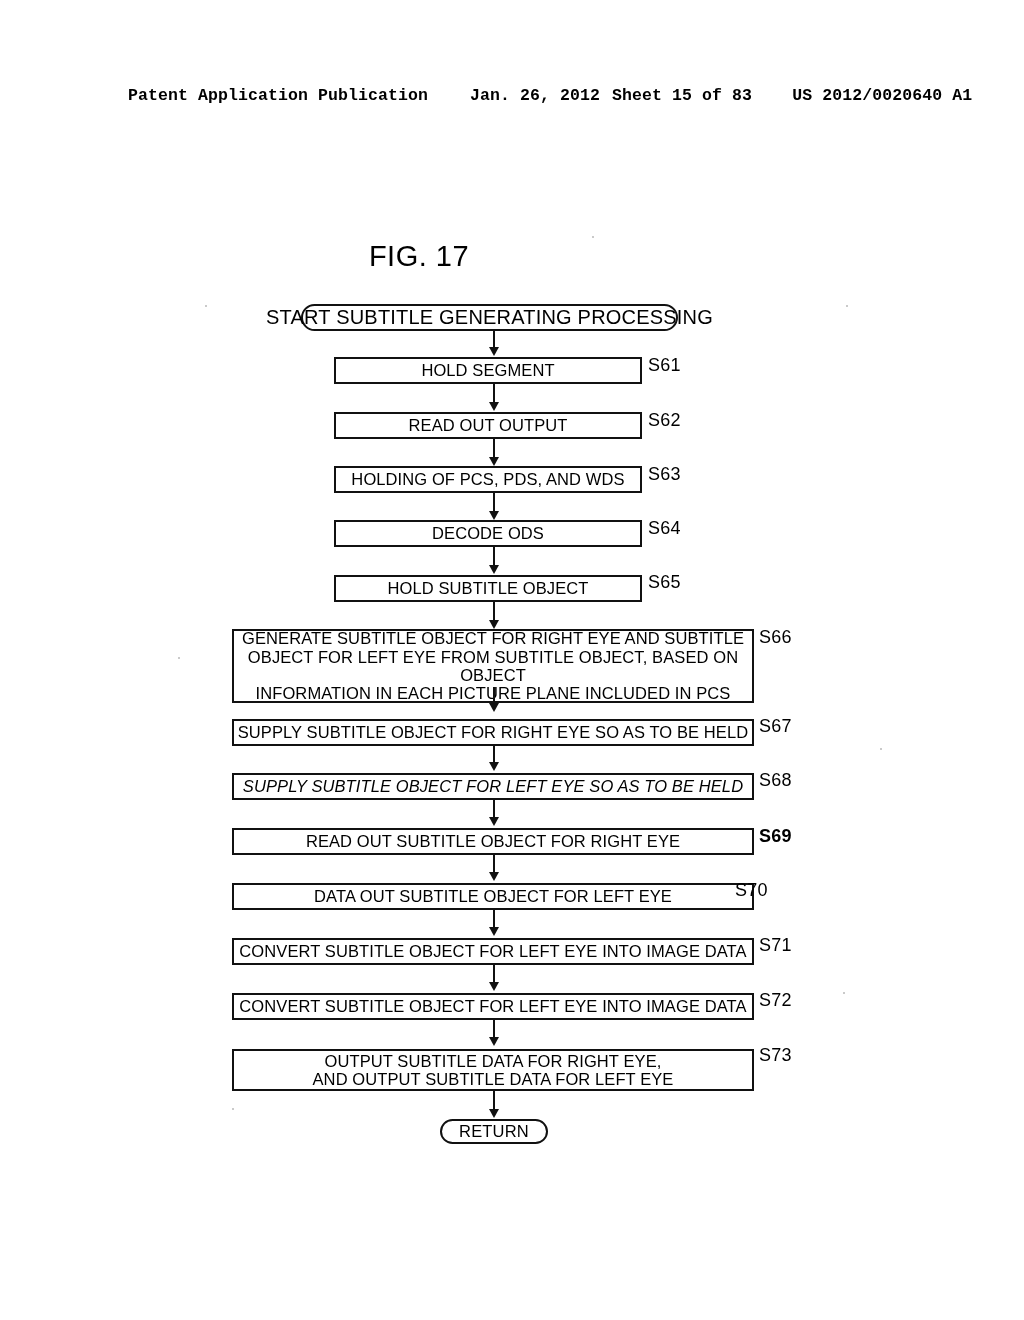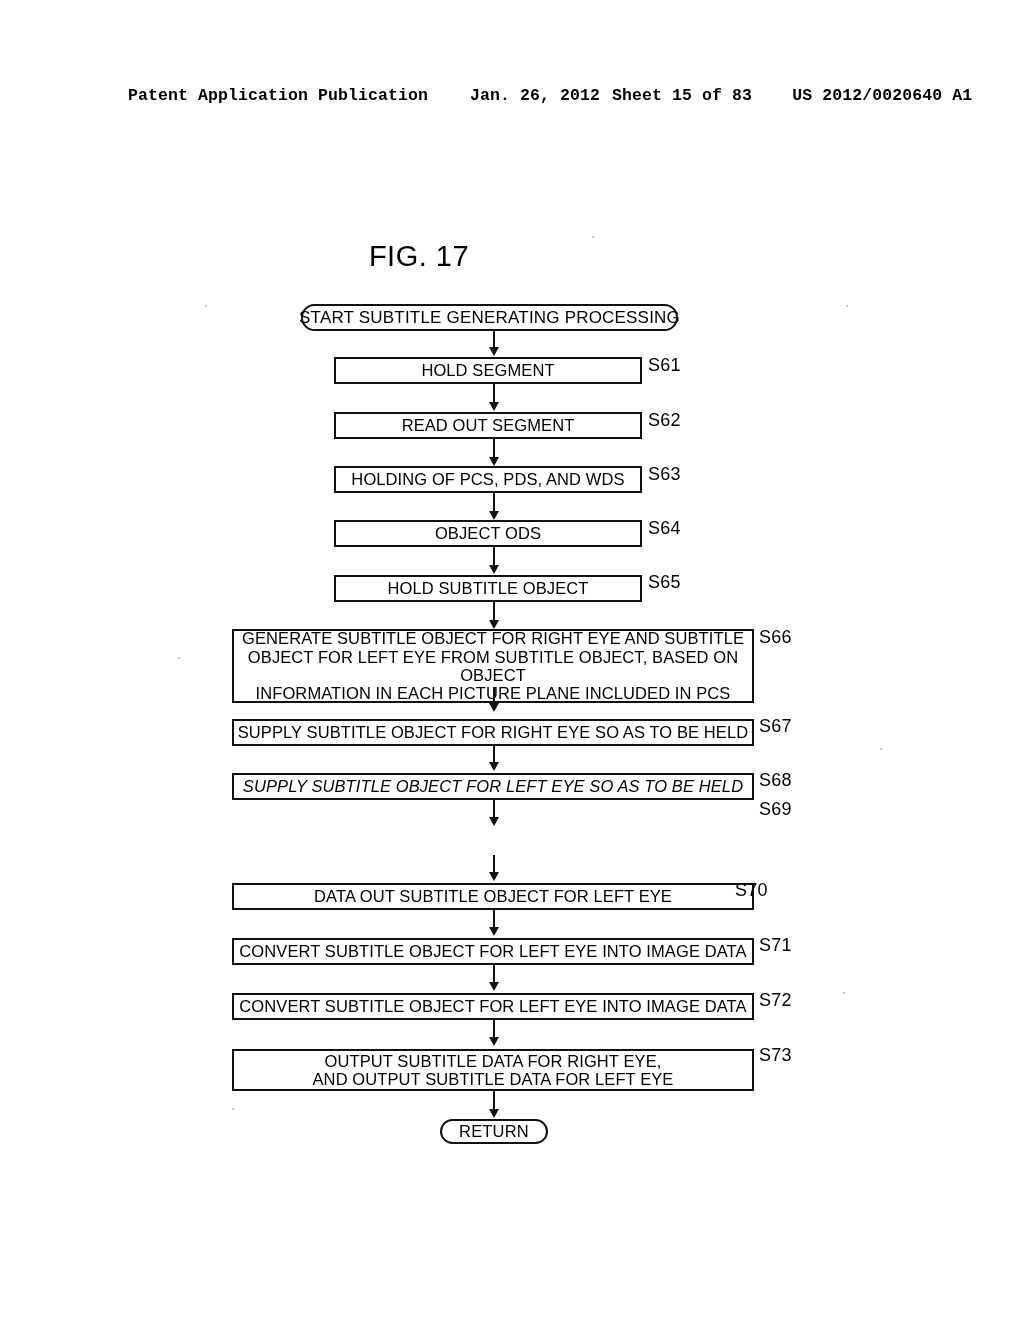--- a/index.html
+++ b/index.html
@@ -62,21 +62,21 @@
 
   
   .terminal {
     position: absolute;
     box-sizing: border-box;
     border: 2px solid #111;
     border-radius: 999px;
     display: flex;
     align-items: center;
     justify-content: center;
-    font-size: 17px;
+    font-size: 20px;
     letter-spacing: 0.2px;
     background: #fff;
     white-space: nowrap;
   }
   .terminal-start {
     left: 301px;
     top: 304px;
     width: 377px;
     height: 27px;
   }
@@ -172,35 +172,35 @@
   <div class="arrowhead" style="left:489px; top:347px;"></div>
 
   <div class="pbox narrow" style="top:357px;">
     <span>HOLD SEGMENT</span>
   </div>
   <div class="step-label" style="left:648px; top:356px;">S61</div>
   <div class="conn" style="left:493px; top:384px; height:20px;"></div>
   <div class="arrowhead" style="left:489px; top:402px;"></div>
 
   <div class="pbox narrow" style="top:412px;">
-    <span>READ OUT SEGMENT</span>
+    <span>READ OUT OUTPUT</span>
   </div>
   <div class="step-label" style="left:648px; top:411px;">S62</div>
   <div class="conn" style="left:493px; top:439px; height:20px;"></div>
   <div class="arrowhead" style="left:489px; top:457px;"></div>
 
   <div class="pbox narrow" style="top:466px;">
     <span>HOLDING OF PCS, PDS, AND WDS</span>
   </div>
   <div class="step-label" style="left:648px; top:465px;">S63</div>
   <div class="conn" style="left:493px; top:493px; height:20px;"></div>
   <div class="arrowhead" style="left:489px; top:511px;"></div>
 
   <div class="pbox narrow" style="top:520px;">
-    <span>OBJECT ODS</span>
+    <span>DECODE ODS</span>
   </div>
   <div class="step-label" style="left:648px; top:519px;">S64</div>
   <div class="conn" style="left:493px; top:547px; height:20px;"></div>
   <div class="arrowhead" style="left:489px; top:565px;"></div>
 
   <div class="pbox narrow" style="top:575px;">
     <span>HOLD SUBTITLE OBJECT</span>
   </div>
   <div class="step-label" style="left:648px; top:573px;">S65</div>
   <div class="conn" style="left:493px; top:602px; height:20px;"></div>
@@ -222,21 +222,24 @@
   <div class="conn" style="left:493px; top:746px; height:18px;"></div>
   <div class="arrowhead" style="left:489px; top:762px;"></div>
 
   <div class="pbox wide" style="top:773px;font-style:italic;">
     <span>SUPPLY SUBTITLE OBJECT FOR LEFT EYE SO AS TO BE HELD</span>
   </div>
   <div class="step-label" style="left:759px; top:771px;">S68</div>
   <div class="conn" style="left:493px; top:800px; height:19px;"></div>
   <div class="arrowhead" style="left:489px; top:817px;"></div>
 
-  <div class="step-label" style="left:759px; top:800px;">S69</div>
+  <div class="pbox wide" style="top:828px;">
+    <span>READ OUT SUBTITLE OBJECT FOR RIGHT EYE</span>
+  </div>
+  <div class="step-label" style="left:759px; top:827px;font-weight:bold;">S69</div>
   <div class="conn" style="left:493px; top:855px; height:19px;"></div>
   <div class="arrowhead" style="left:489px; top:872px;"></div>
 
   <div class="pbox wide" style="top:883px;">
     <span>DATA OUT SUBTITLE OBJECT FOR LEFT EYE</span>
   </div>
   <div class="step-label" style="left:735px; top:881px;">S70</div>
   <div class="conn" style="left:493px; top:910px; height:19px;"></div>
   <div class="arrowhead" style="left:489px; top:927px;"></div>
 

